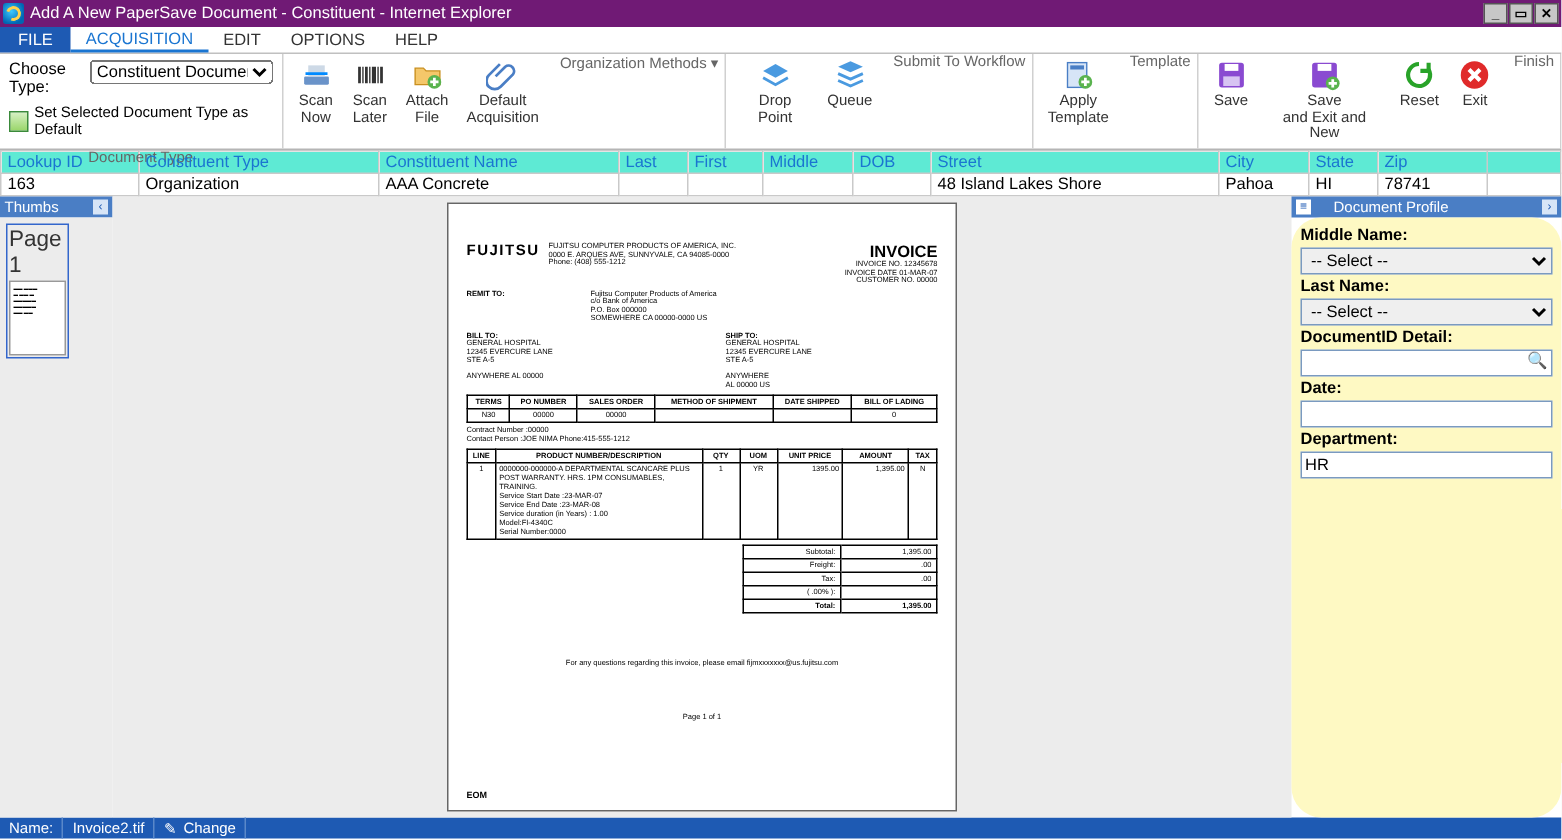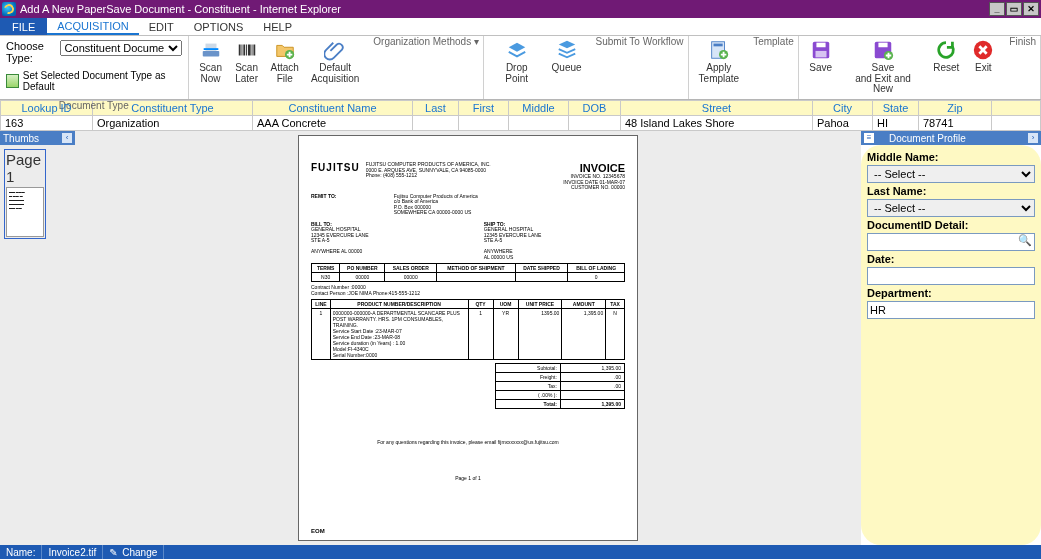--- a/index.html
+++ b/index.html
@@ -23,21 +23,21 @@
   .rbtn { display:flex; flex-direction:column; align-items:center; padding: 0 6px; cursor:pointer; font-size:10px; color:#333; text-align:center; line-height:1.05;}
   .rbtn .ico { width:24px; height:24px; margin-bottom:1px; display:flex; align-items:center; justify-content:center; }
   .rbtn .lbl { white-space:pre-line; }
   .doc-type-area { width: 190px; padding: 4px 6px; border-right:1px solid #d0d0d0;}
   .doc-type-area select { width: 122px; font-size:11px;}
   .doc-type-area .chk { margin-top: 6px; display:flex; align-items:center; gap:4px;}
   .doc-type-area .glabel { text-align:center; font-size:10px; color:#666; margin-top:8px;}
   
   .grid { border-collapse: collapse; width: 100%; table-layout: fixed; font-size:11px;}
   .grid th, .grid td { border: 1px solid #c9c9c9; padding: 1px 4px; height:14px; overflow:hidden; white-space:nowrap; text-overflow:ellipsis;}
-  .grid th { background:#fef9c3; color:#1a75d1; font-weight:normal; text-align:center;}
+  .grid th { background:#5eead4; color:#1a75d1; font-weight:normal; text-align:left;}
   .grid td { background:#fff; }
   
   .main { display:flex; height: 414px; }
   .thumbs-col { width: 75px; display:flex; flex-direction:column;}
   .panel-head { height: 14px; background:#4a7ec5; color:#fff; font-size:10px; display:flex; align-items:center; padding:0 3px; gap:15px;}
   .panel-head .collapse { margin-left:auto; width:10px; height:10px; background:#d7e5f7; color:#1e5ab3; text-align:center; line-height:10px; font-size:8px; cursor:pointer;}
   .thumbs-body { flex:1; background:#ececec; padding:4px; }
   .thumb { width: 42px; border:1px solid #3366cc; padding:1px; cursor:pointer;}
   .thumb-label { font-size:15px; text-align:left; color:#333; margin-bottom:2px;}
   .thumb-page { width:38px; height:50px; background:#fff; border:1px solid #999; font-size:3px; padding:2px; overflow:hidden;}

